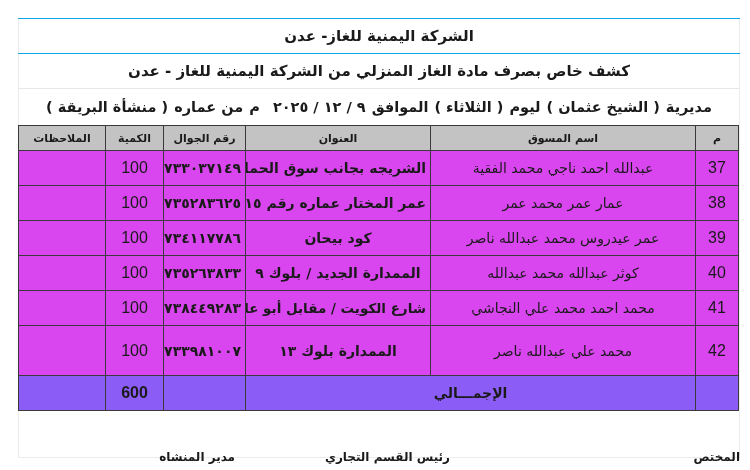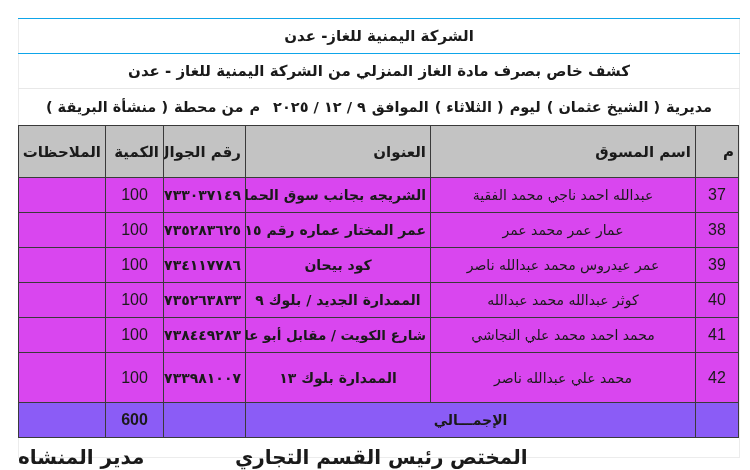--- a/index.html
+++ b/index.html
@@ -27,21 +27,21 @@
     .title-row.r3 .seg { margin: 16px 3px; }
 
     table.main {
       position: absolute; left: 18px; top: 125px; width: 720px;
       border-collapse: collapse; direction: rtl; table-layout: fixed;
     }
     table.main th, table.main td {
       border: 1.5px solid #3a3a3a; text-align: center; vertical-align: middle;
       font-size: 14px; padding: 0 4px; white-space: nowrap; overflow: hidden;
     }
-    table.main th { background: #c3c3c3; font-weight: bold; height: 52px; font-size: 15px; text-align: right; }
+    table.main th { background: #c3c3c3; font-weight: bold; height: 25px; font-size: 11px; }
     table.main td { height: 35px; background: #d946ef; }
     table.main tr.tall td { height: 50px; }
     table.main td.num { font-family: "Liberation Sans", sans-serif; font-size: 16px; }
     table.main td.qty { font-family: "Liberation Sans", sans-serif; font-size: 16px; }
     table.main td.phone { font-size: 14px; letter-spacing: 0.5px; font-weight: bold; }
     table.main td.addr { font-weight: bold; }
     table.main td.name { font-weight: normal; margin-left: 48px; }
     table.main tr.total td { background: #8b5cf6; height: 35px; font-weight: bold; }
     table.main tr.total td.label { font-size: 14px; }
 
@@ -50,21 +50,21 @@
     .col-addr { width: 185px; }
     .col-phone { width: 82px; }
     .col-qty { width: 58px; }
     .col-notes { width: 87px; }
 
     .footer-row {
       position: absolute; left: 18px; top: 420px; width: 722px; height: 38px;
       display: flex; direction: rtl; align-items: center;
       border-bottom: 1px solid #ececec;
     }
-    .footer-row .sig { font-weight: bold; font-size: 20px; text-align: left; margin-top: 36px; }
+    .footer-row .sig { font-weight: bold; font-size: 12px; text-align: right; margin-top: 36px; }
     .footer-row .s1 { width: 290px; }
     .footer-row .s2 { width: 215px; }
     .footer-row .s3 { width: 217px; }
   </style>
 </head>
 <body>
 
 <div class="page">
   <div class="page-frame"></div>
 
@@ -77,21 +77,21 @@
   </div>
 
   <div class="title-row r3">
     <span class="seg">مديرية</span>
     <span class="seg">( الشيخ عثمان )</span>
     <span class="seg">ليوم</span>
     <span class="seg">( الثلاثاء )</span>
     <span class="seg">الموافق</span>
     <span class="seg" style="direction:rtl;">٩ / ١٢ / ٢٠٢٥</span>
     <span class="seg" style="margin-right:10px;">م</span>
-    <span class="seg">من محطة</span>
+    <span class="seg">من عماره</span>
     <span class="seg">( منشأة البريقة )</span>
   </div>
 
   <table class="main">
     <colgroup>
       <col class="col-m">
         <col class="col-name">
         <col class="col-addr">
         <col class="col-phone">
         <col class="col-qty">

